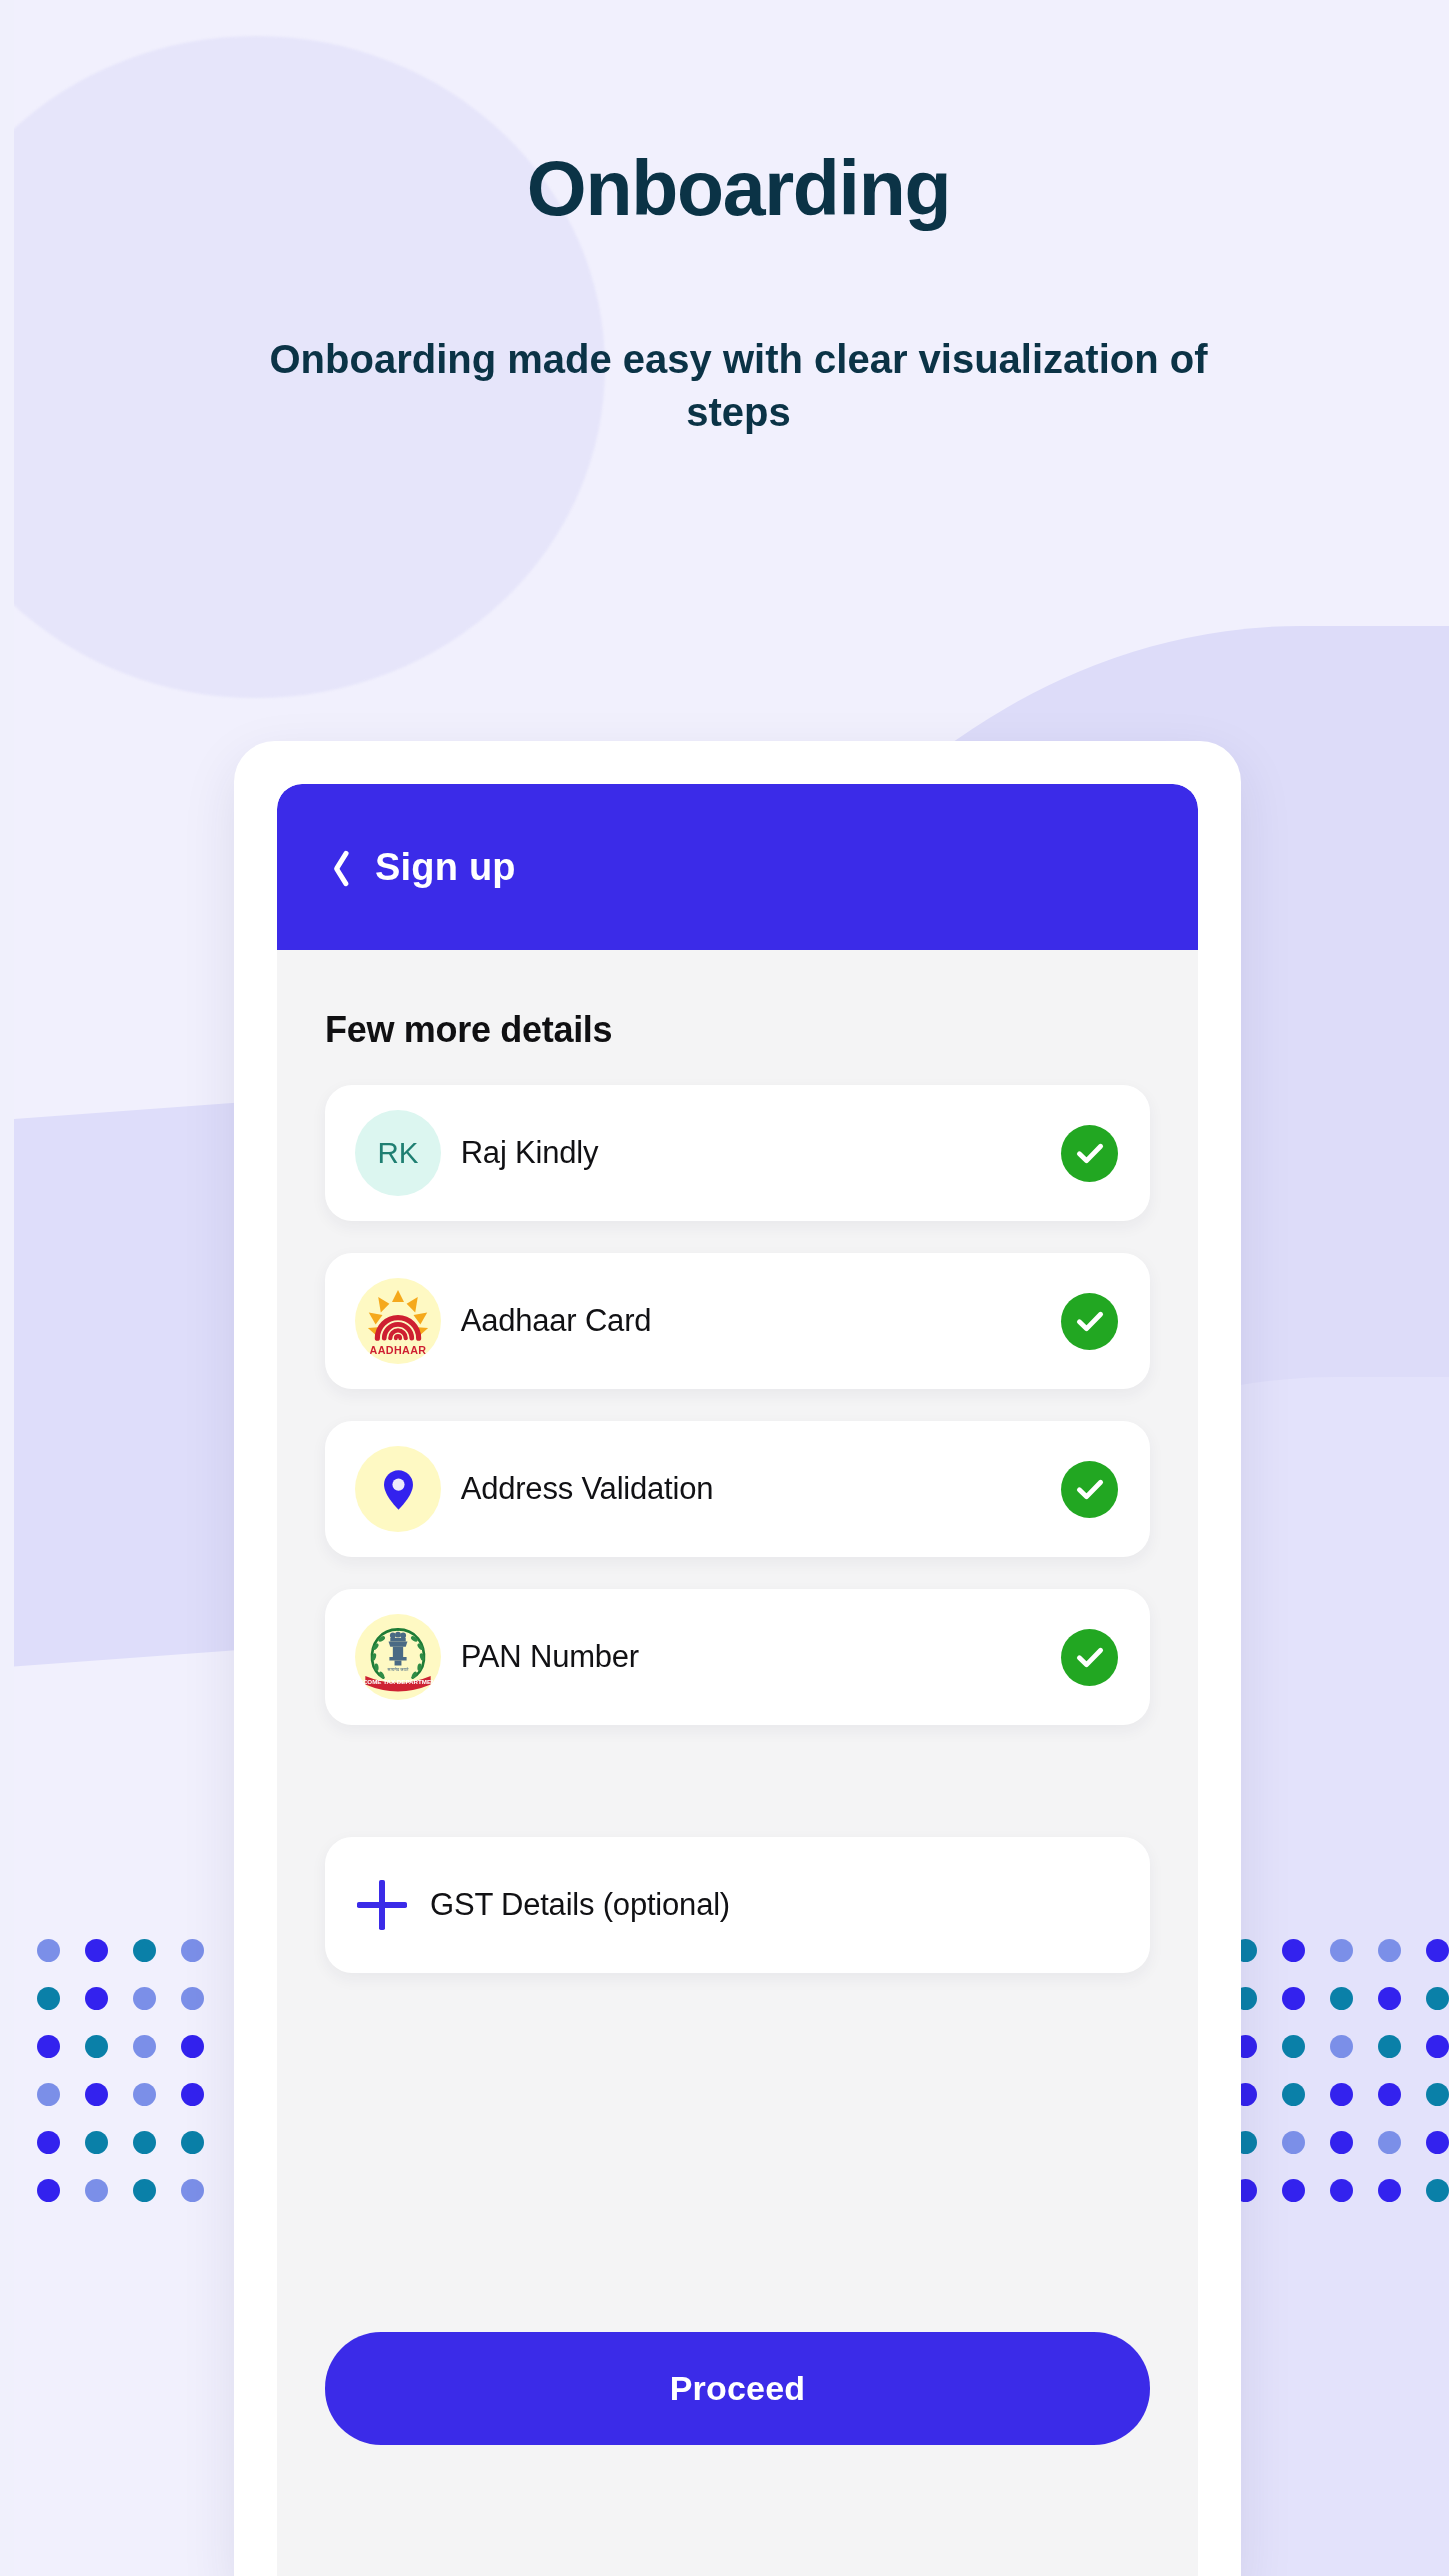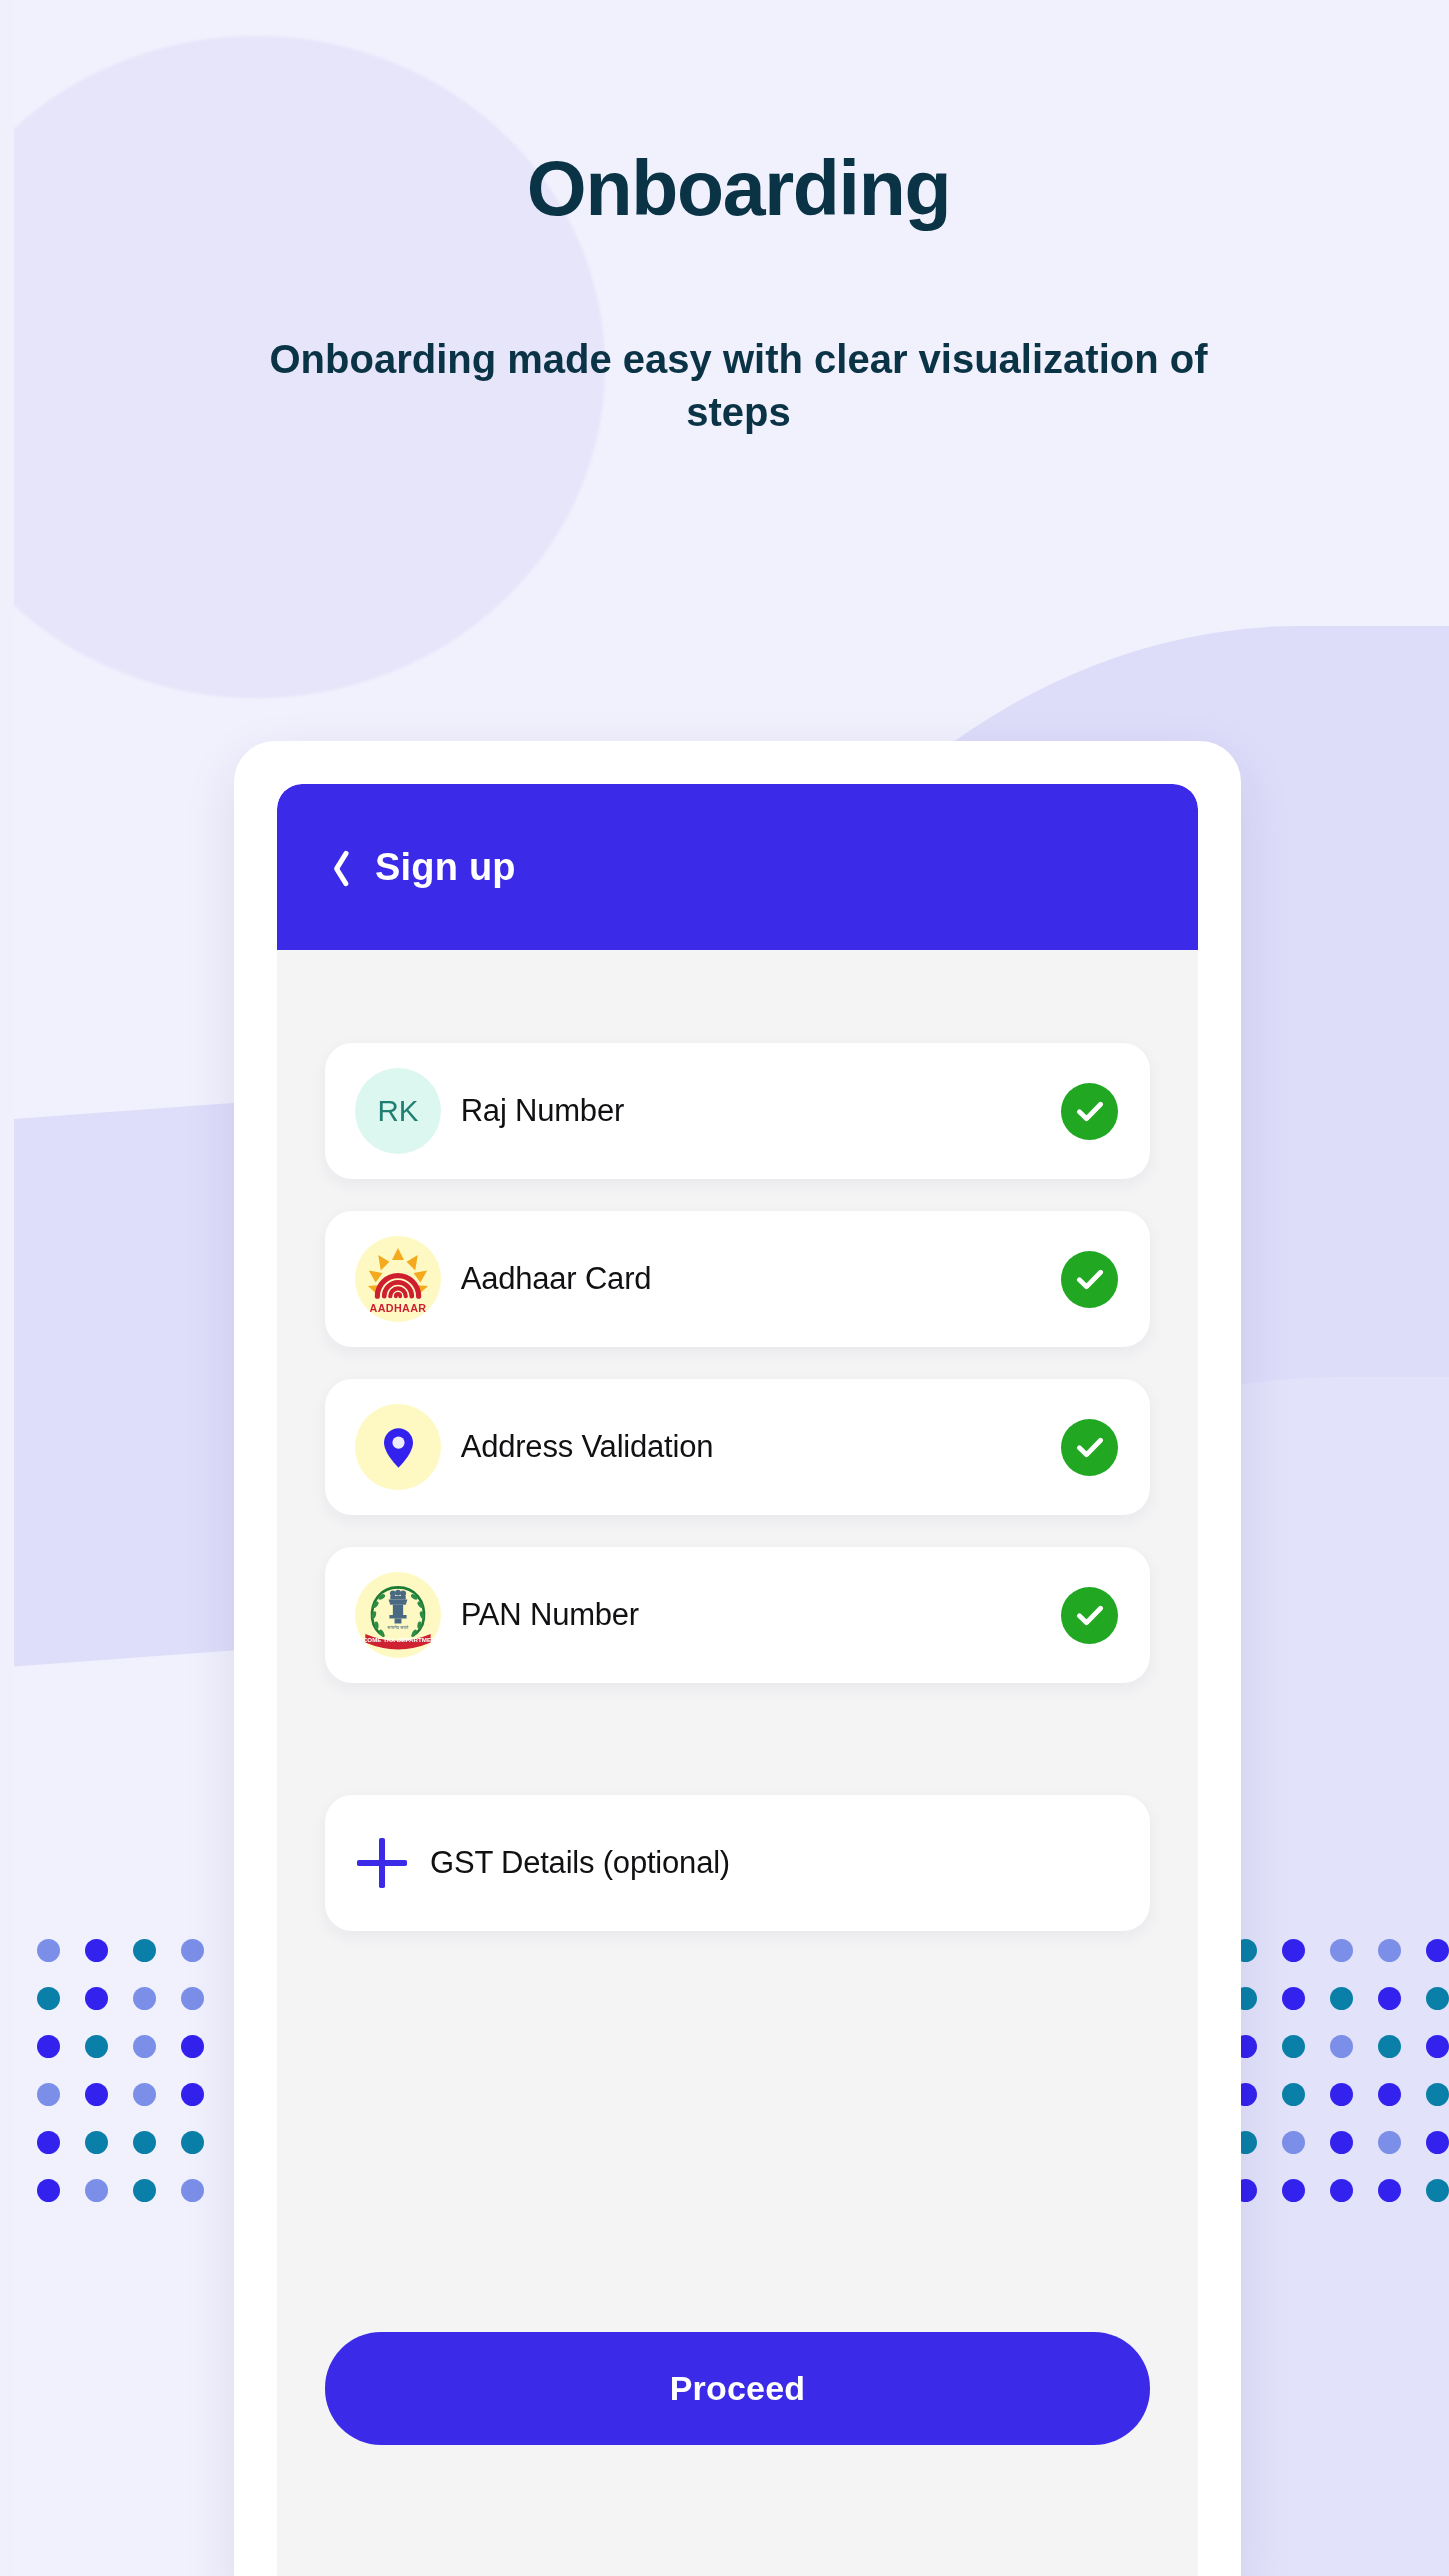--- a/index.html
+++ b/index.html
@@ -275,28 +275,29 @@
 
   <div id="phone">
     <div class="screen">
 
       <div class="appbar">
         <div class="chev"></div>
         <div class="appbar-title">Sign up</div>
       </div>
 
       <div class="body-pad">
+        <div class="sec-title">Few more details</div>
 
         <div class="rows">
 
           <div class="row">
             <div class="row-icon">
               <div class="avatar-initials">RK</div>
             </div>
-            <div class="row-label">Raj Number</div>
+            <div class="row-label">Raj Kindly</div>
             <div class="check">
               <svg viewBox="0 0 24 24" fill="none">
                   <path d="M4.5 12.6 L9.6 17.4 L19.5 7.2" stroke="#fff" stroke-width="3.4" stroke-linecap="round" stroke-linejoin="round"></path>
                 </svg>
             </div>
           </div>
 
           <div class="row">
             <div class="row-icon">
               <div class="icon-circle">

